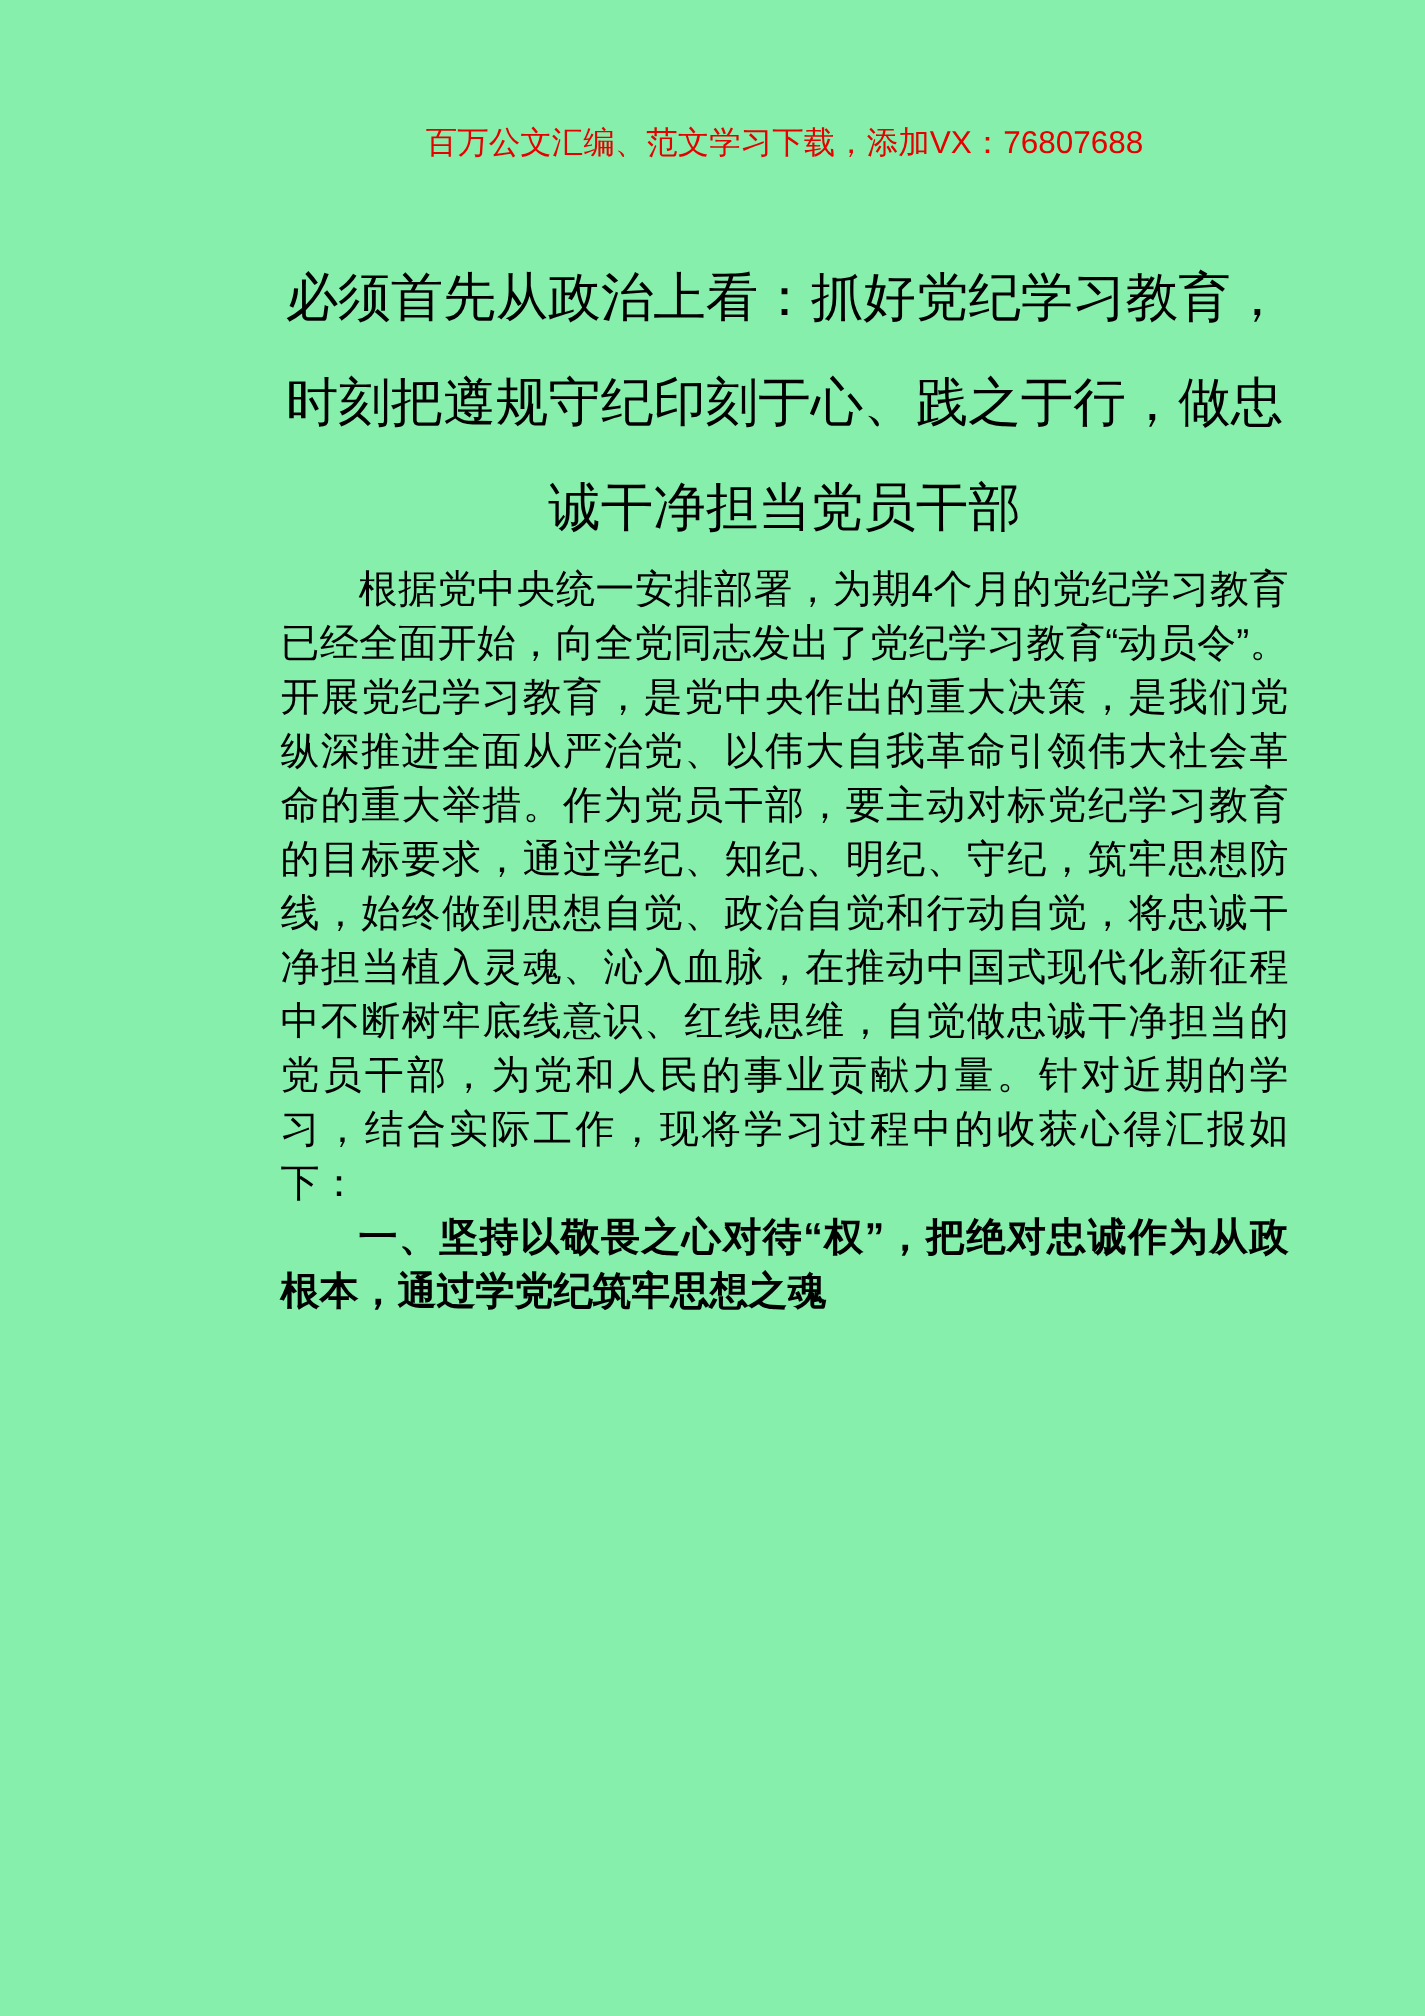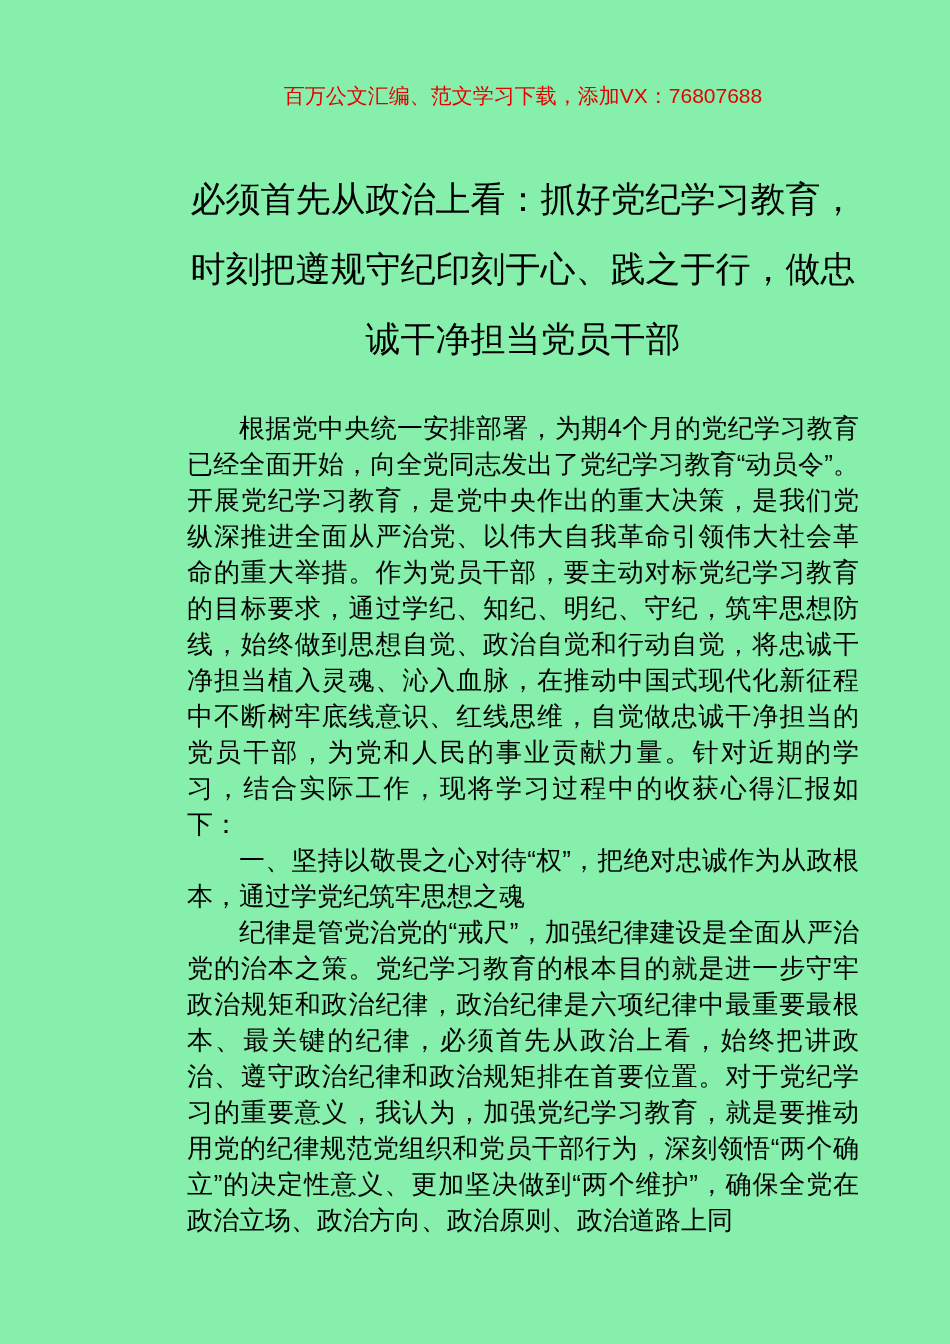--- a/index.html
+++ b/index.html
@@ -36,47 +36,45 @@
   }
   .title {
     margin: 52px 0 0 0;
     font-size: 35px;
     line-height: 70px;
     font-weight: 400;
     text-align: center;
     color: #000000;
   }
   .bodytext {
-    margin-top: 36px;
   }
   .para {
     margin: 0;
     font-size: 26px;
     line-height: 36px;
     text-align: justify;
     text-indent: 2em;
     color: #000000;
     word-break: normal;
   }
   .para.heading {
-    font-weight: 400;
+    font-weight: 700;
   }
 </style>
 </head>
 <body>
 
 <div class="page">
 
   <div class="notice">百万公文汇编、范文学习下载，添加VX：76807688</div>
 
   <div class="doc">
 
     <h1 class="title">必须首先从政治上看：抓好党纪学习教育，时刻把遵规守纪印刻于心、践之于行，做忠诚干净担当党员干部</h1>
 
     <div class="bodytext">
       <p class="para">根据党中央统一安排部署，为期4个月的党纪学习教育已经全面开始，向全党同志发出了党纪学习教育“动员令”。开展党纪学习教育，是党中央作出的重大决策，是我们党纵深推进全面从严治党、以伟大自我革命引领伟大社会革命的重大举措。作为党员干部，要主动对标党纪学习教育的目标要求，通过学纪、知纪、明纪、守纪，筑牢思想防线，始终做到思想自觉、政治自觉和行动自觉，将忠诚干净担当植入灵魂、沁入血脉，在推动中国式现代化新征程中不断树牢底线意识、红线思维，自觉做忠诚干净担当的党员干部，为党和人民的事业贡献力量。针对近期的学习，结合实际工作，现将学习过程中的收获心得汇报如下：</p>
       <p class="para heading">一、坚持以敬畏之心对待“权”，把绝对忠诚作为从政根本，通过学党纪筑牢思想之魂</p>
-      <p class="para">纪律是管党治党的“戒尺”，加强纪律建设是全面从严治党的治本之策。党纪学习教育的根本目的就是进一步守牢政治规矩和政治纪律，政治纪律是六项纪律中最重要最根本、最关键的纪律，必须首先从政治上看，始终把讲政治、遵守政治纪律和政治规矩排在首要位置。对于党纪学习的重要意义，我认为，加强党纪学习教育，就是要推动用党的纪律规范党组织和党员干部行为，深刻领悟“两个确立”的决定性意义、更加坚决做到“两个维护”，确保全党在政治立场、政治方向、政治原则、政治道路上同</p>
     </div>
 
   </div>
 
 </div>
 
 </body></html>

